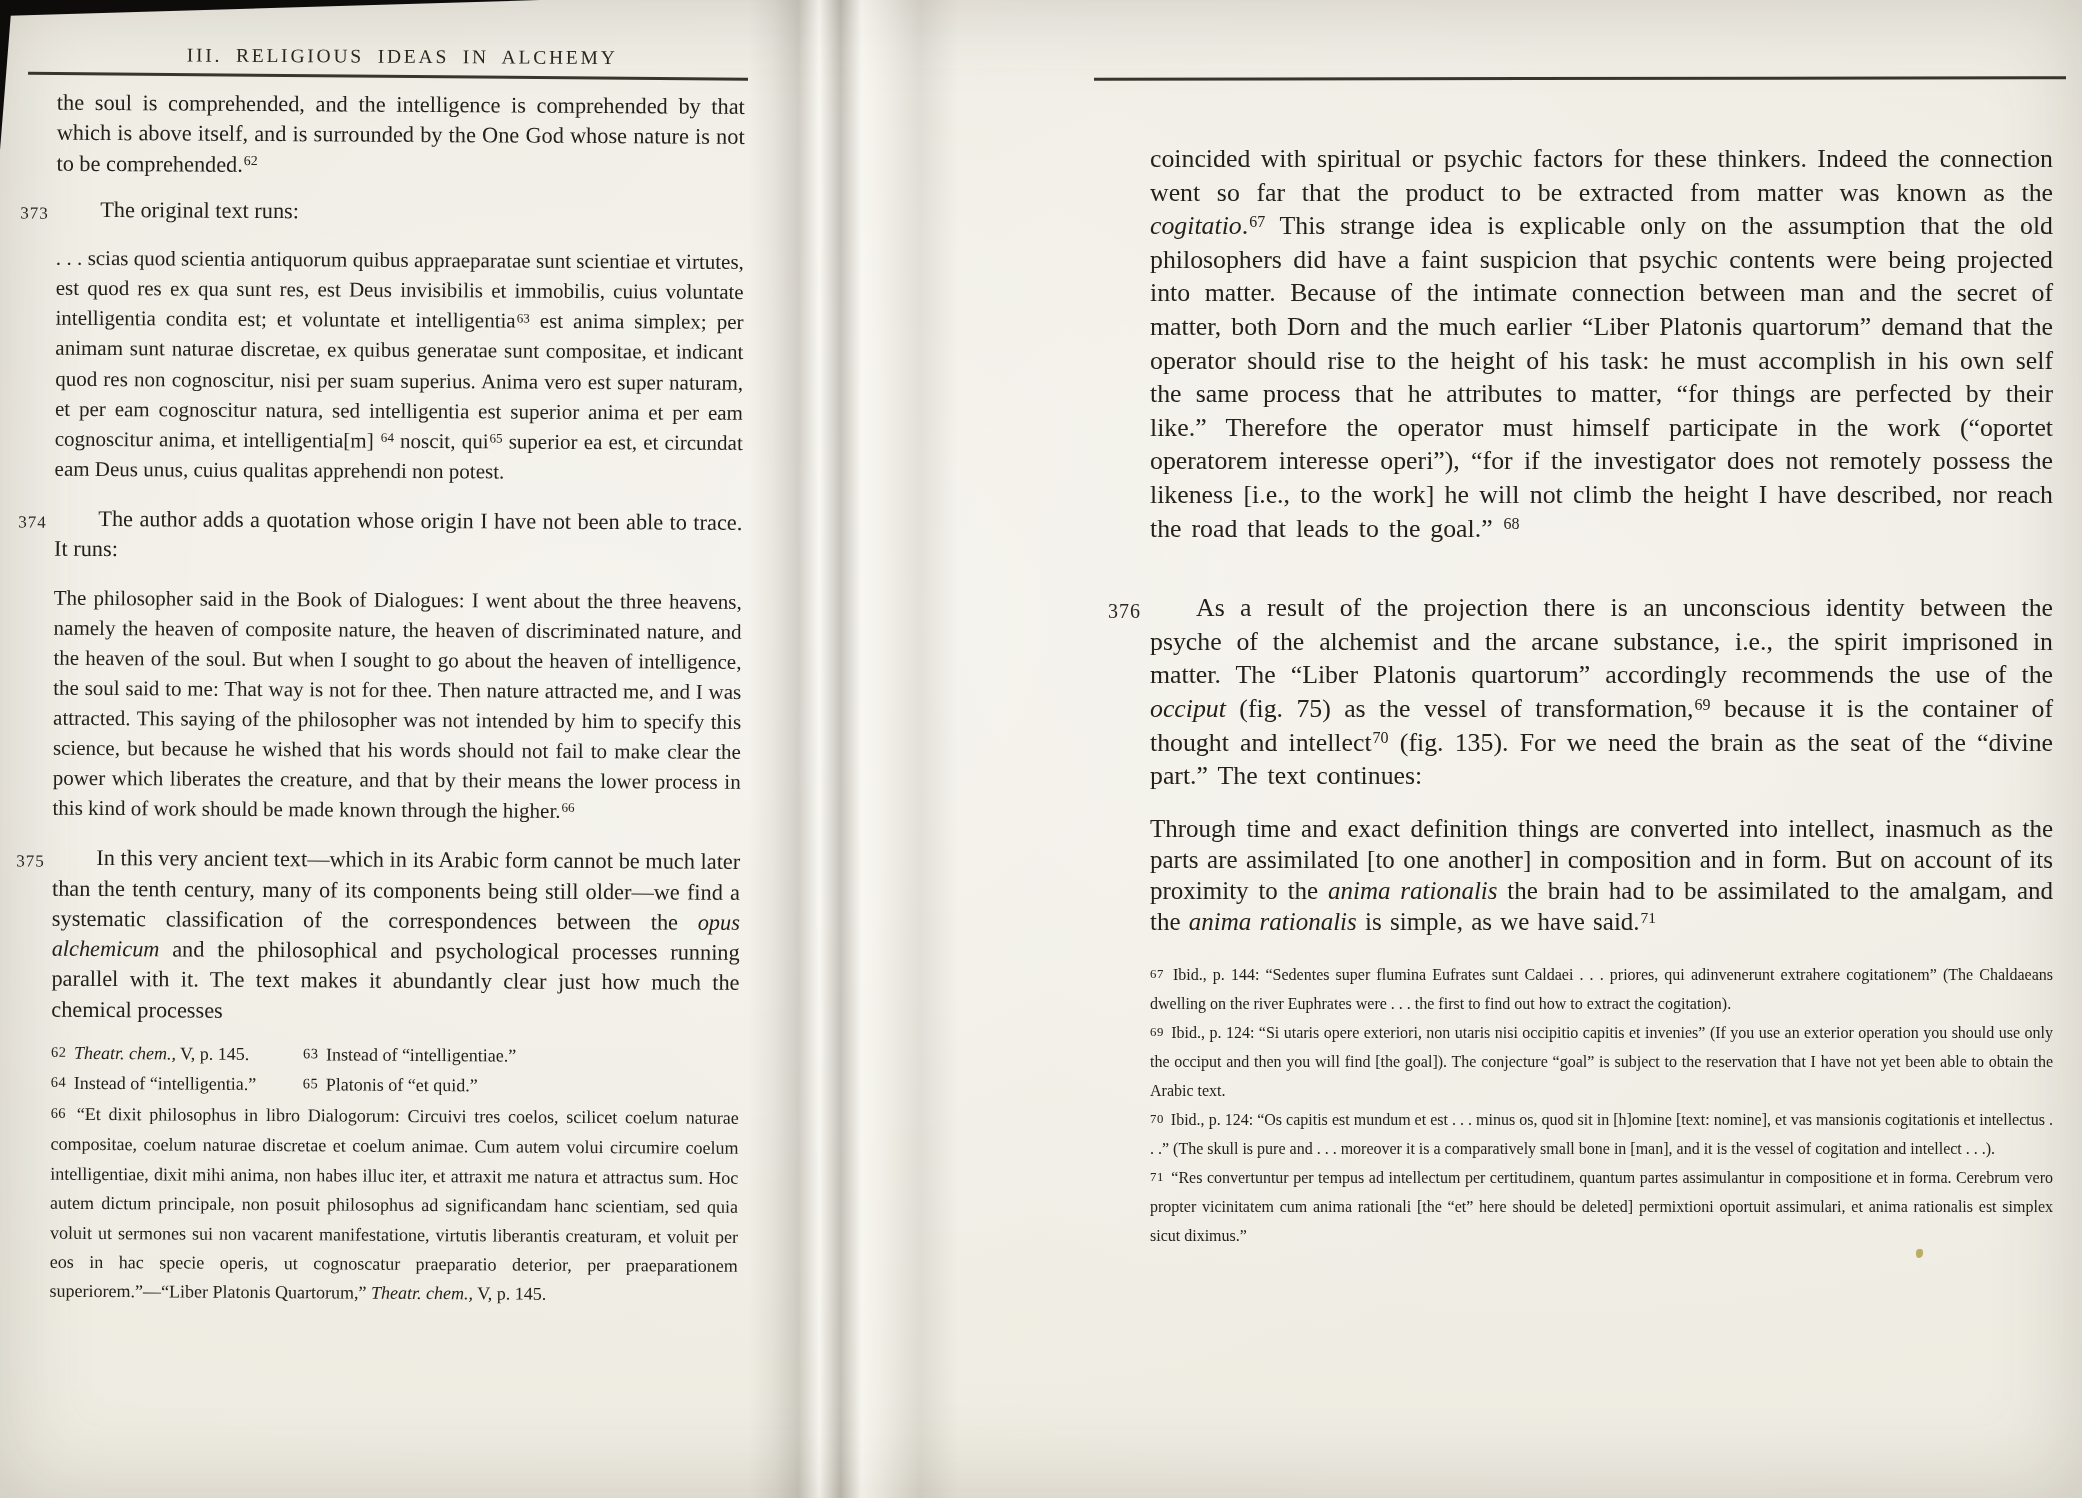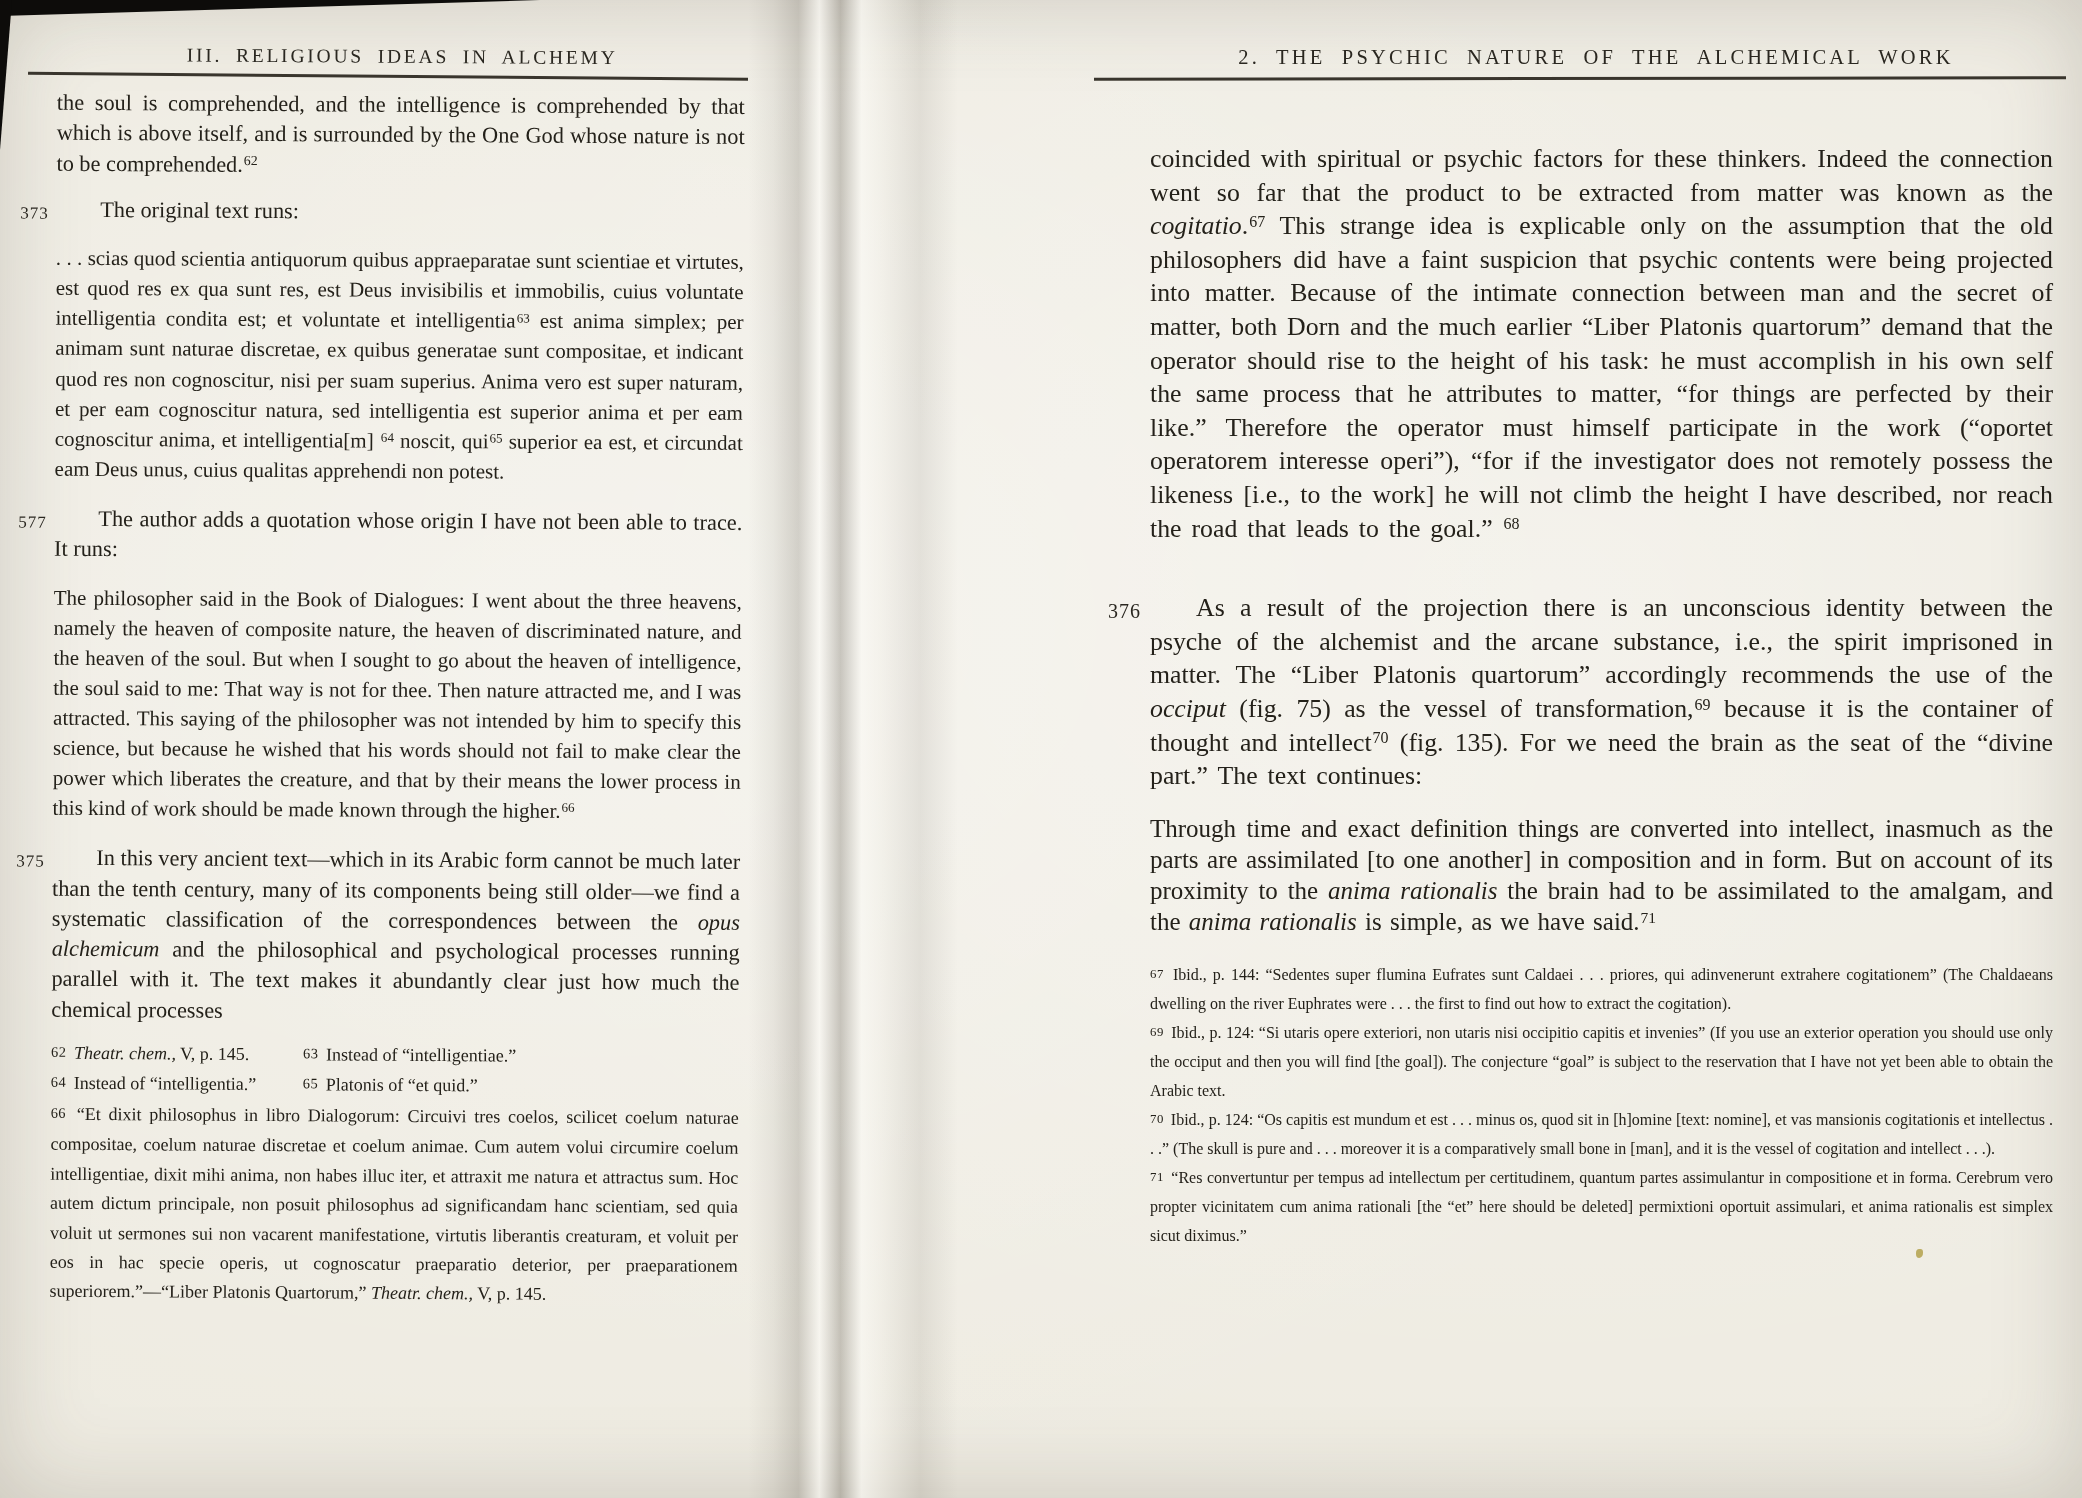--- a/index.html
+++ b/index.html
@@ -96,21 +96,21 @@
     <div class="col left-col">
       <p class="body"><span>the soul is comprehended, and the intelligence is comprehended by that which is above itself, and is surrounded by the One God whose nature is not to be comprehended.</span><span class="sup">62</span></p>
 
       <p class="body ind rel mt1">
         <span class="pnum">373</span><span><span>The original text runs:</span></span>
       </p>
 
       <p class="quote mt2"><span>. . . scias quod scientia antiquorum quibus appraeparatae sunt scientiae et virtutes, est quod res ex qua sunt res, est Deus invisibilis et immobilis, cuius voluntate intelligentia condita est; et voluntate et intelligentia</span><span class="sup">63</span><span> est anima simplex; per animam sunt naturae discretae, ex quibus generatae sunt compositae, et indicant quod res non cognoscitur, nisi per suam superius. Anima vero est super naturam, et per eam cognoscitur natura, sed intelligentia est superior anima et per eam cognoscitur anima, et intelligentia[m] </span><span class="sup">64</span><span> noscit, qui</span><span class="sup">65</span><span> superior ea est, et circundat eam Deus unus, cuius qualitas apprehendi non potest.</span></p>
 
       <p class="body ind rel mt3">
-        <span class="pnum">577</span><span><span>The author adds a quotation whose origin I have not been able to trace. It runs:</span></span>
+        <span class="pnum">374</span><span><span>The author adds a quotation whose origin I have not been able to trace. It runs:</span></span>
       </p>
 
       <p class="quote mt2"><span>The philosopher said in the Book of Dialogues: I went about the three heavens, namely the heaven of composite nature, the heaven of discriminated nature, and the heaven of the soul. But when I sought to go about the heaven of intelligence, the soul said to me: That way is not for thee. Then nature attracted me, and I was attracted. This saying of the philosopher was not intended by him to specify this science, but because he wished that his words should not fail to make clear the power which liberates the creature, and that by their means the lower process in this kind of work should be made known through the higher.</span><span class="sup">66</span></p>
 
       <p class="body ind rel mt3">
         <span class="pnum">375</span><span><span>In this very ancient text—which in its Arabic form cannot be much later than the tenth century, many of its components being still older—we find a systematic classification of the correspondences between the </span><span class="it">opus alchemicum</span><span> and the philosophical and psychological processes running parallel with it. The text makes it abundantly clear just how much the chemical processes</span></span>
       </p>
 
       <div class="footnotes">
         <div class="fnrow">
@@ -120,21 +120,20 @@
         <div class="fnrow">
           <p class="fn fncell"><span class="fnum">64</span><span> Instead of “intelligentia.”</span></p>
           <p class="fn"><span class="fnum">65</span><span> Platonis of “et quid.”</span></p>
         </div>
         <p class="fn"><span class="fnum">66</span><span> “Et dixit philosophus in libro Dialogorum: Circuivi tres coelos, scilicet coelum naturae compositae, coelum naturae discretae et coelum animae. Cum autem volui circumire coelum intelligentiae, dixit mihi anima, non habes illuc iter, et attraxit me natura et attractus sum. Hoc autem dictum principale, non posuit philosophus ad significandam hanc scientiam, sed quia voluit ut sermones sui non vacarent manifestatione, virtutis liberantis creaturam, et voluit per eos in hac specie operis, ut cognoscatur praeparatio deterior, per praeparationem superiorem.”—“Liber Platonis Quartorum,” </span><span class="it">Theatr. chem.,</span><span> V, p. 145.</span></p>
       </div>
     </div>
   </div>
 
   <div class="page right-page">
-    <div class="running-head right-head">2. THE PSYCHIC NATURE OF THE ALCHEMICAL WORK</div>
     <div class="head-rule right-rule"></div>
 
     <div class="col right-col">
       <p class="body"><span>coincided with spiritual or psychic factors for these thinkers. Indeed the connection went so far that the product to be extracted from matter was known as the </span><span class="it">cogitatio</span><span>.</span><span class="sup">67</span><span> This strange idea is explicable only on the assumption that the old philosophers did have a faint suspicion that psychic contents were being projected into matter. Because of the intimate connection between man and the secret of matter, both Dorn and the much earlier “Liber Platonis quartorum” demand that the operator should rise to the height of his task: he must accomplish in his own self the same process that he attributes to matter, “for things are perfected by their like.” Therefore the operator must himself participate in the work (“oportet operatorem interesse operi”), “for if the investigator does not remotely possess the likeness [i.e., to the work] he will not climb the height I have described, nor reach the road that leads to the goal.” </span><span class="sup">68</span></p>
 
       <p class="body ind rel mt1">
         <span class="pnum">376</span><span><span>As a result of the projection there is an unconscious identity between the psyche of the alchemist and the arcane substance, i.e., the spirit imprisoned in matter. The “Liber Platonis quartorum” accordingly recommends the use of the </span><span class="it">occiput</span><span> (fig. 75) as the vessel of transformation,</span><span class="sup">69</span><span> because it is the container of thought and intellect</span><span class="sup">70</span><span> (fig. 135). For we need the brain as the seat of the “divine part.” The text continues:</span></span>
       </p>
 
       <p class="quote mt3"><span>Through time and exact definition things are converted into intellect, inasmuch as the parts are assimilated [to one another] in composition and in form. But on account of its proximity to the </span><span class="it">anima rationalis</span><span> the brain had to be assimilated to the amalgam, and the </span><span class="it">anima rationalis</span><span> is simple, as we have said.</span><span class="sup">71</span></p>

